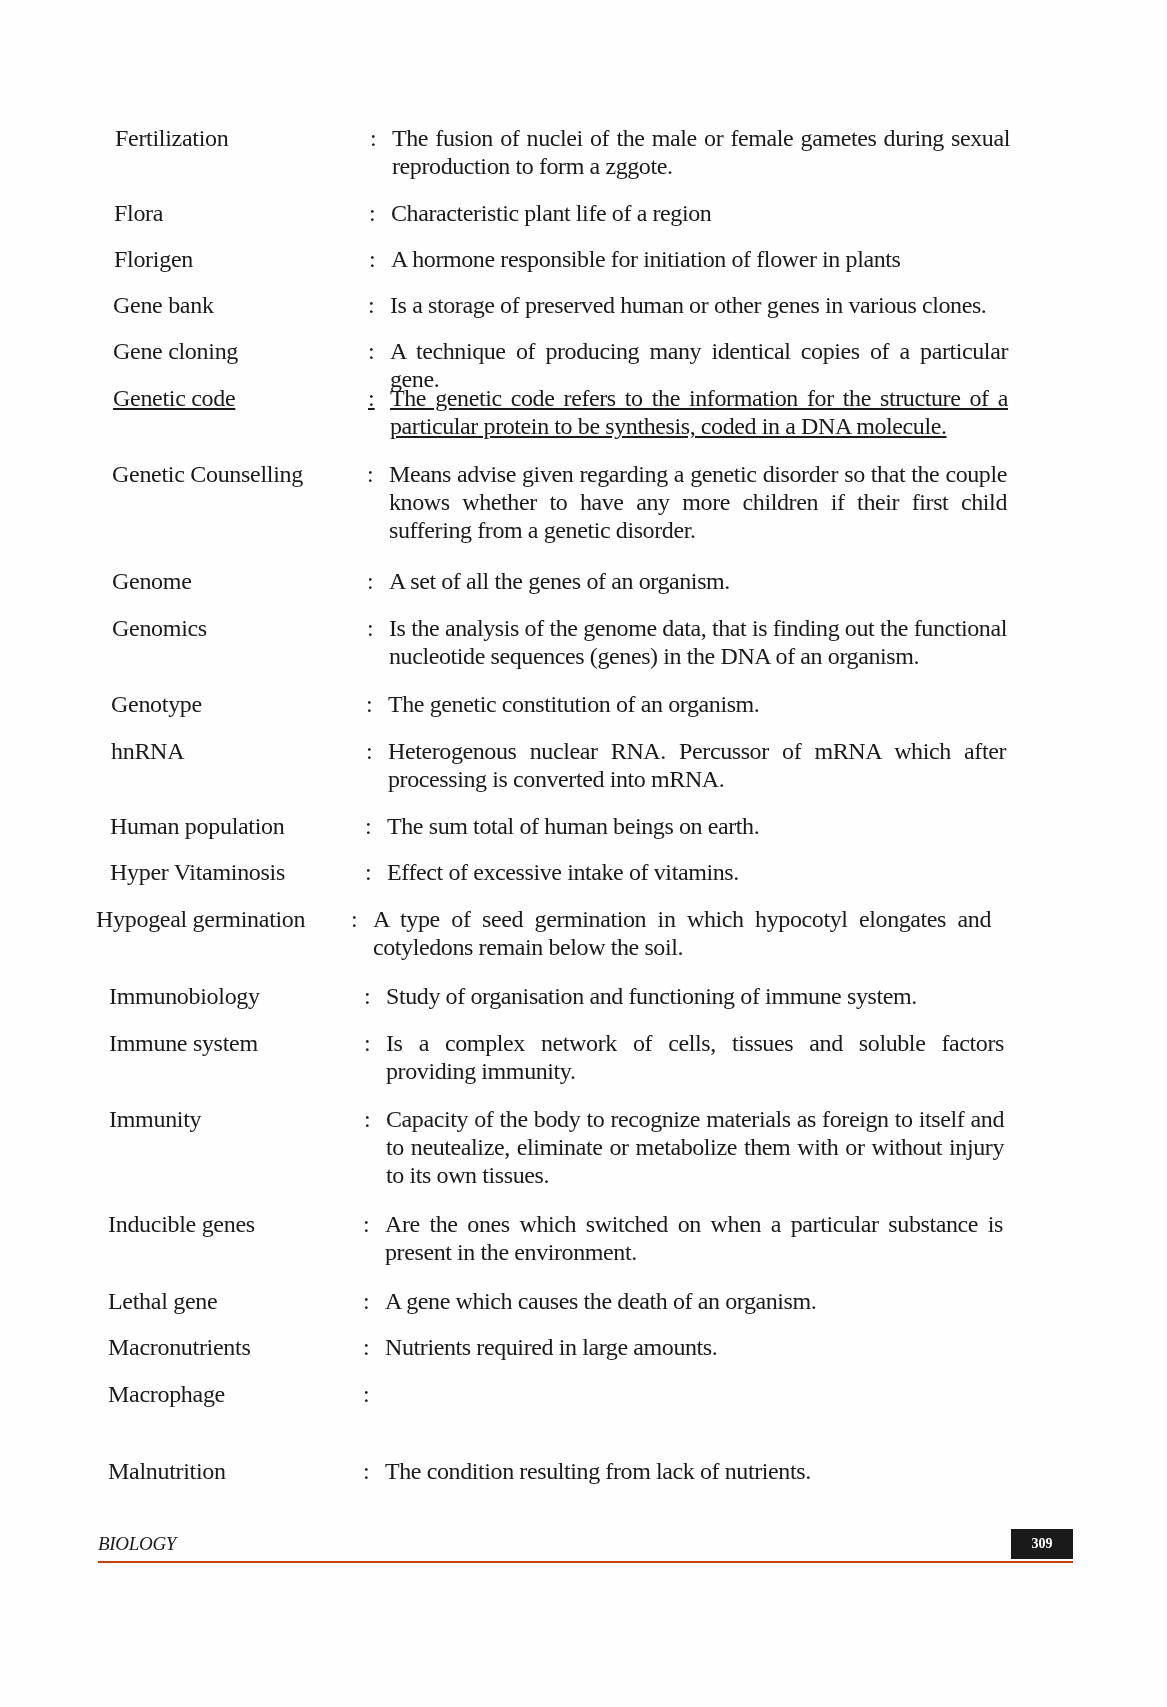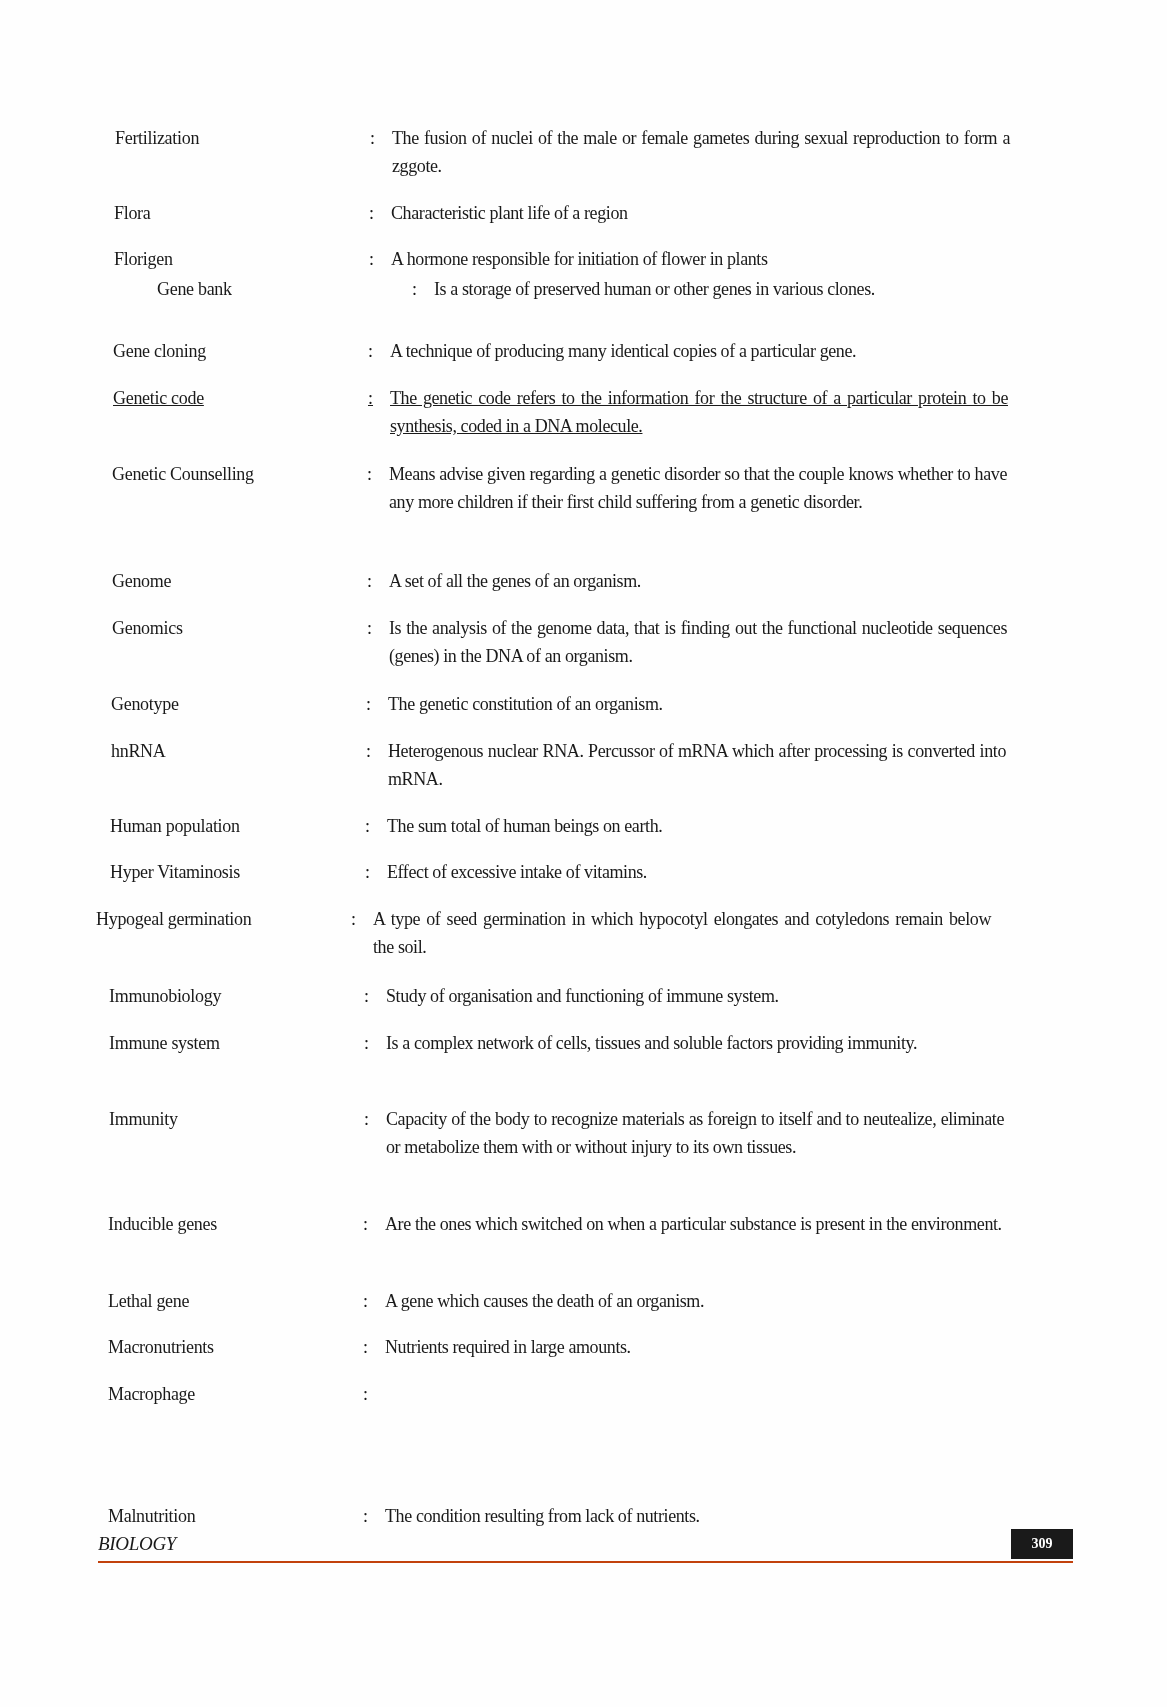--- a/index.html
+++ b/index.html
@@ -24,21 +24,21 @@
     }
     .glossary {
       position: absolute;
       left: 0; top: 0;
       width: 1167px;
     }
     .entry {
       position: absolute;
       display: flex;
       align-items: flex-start;
-      font-size: 18px;
+      font-size: 24px;
       line-height: 28px;
     }
     .term {
       width: 255px;
       flex: 0 0 255px;
       letter-spacing: -0.3px;
     }
     .colon {
       width: 22px;
       flex: 0 0 22px;
@@ -96,21 +96,21 @@
       <span class="colon">:</span>
       <span class="definition">Characteristic plant life of a region</span>
     </div>
 
     <div class="entry" style="left:114px; top:245px;">
       <span class="term">Florigen</span>
       <span class="colon">:</span>
       <span class="definition">A hormone responsible for initiation of flower in plants</span>
     </div>
 
-    <div class="entry" style="left:113px; top:275px;margin-left:44px;">
+    <div class="entry" style="left:113px; top:291px;">
       <span class="term">Gene bank</span>
       <span class="colon">:</span>
       <span class="definition">Is a storage of preserved human or other genes in various clones.</span>
     </div>
 
     <div class="entry" style="left:113px; top:337px;">
       <span class="term">Gene cloning</span>
       <span class="colon">:</span>
       <span class="definition">A technique of producing many identical copies of a particular gene.</span>
     </div>
@@ -203,21 +203,21 @@
       <span class="term">Macronutrients</span>
       <span class="colon">:</span>
       <span class="definition">Nutrients required in large amounts.</span>
     </div>
 
     <div class="entry" style="left:108px; top:1380px;">
       <span class="term">Macrophage</span>
       <span class="colon">:</span>
     </div>
 
-    <div class="entry" style="left:108px; top:1457px;margin-top:45px;">
+    <div class="entry" style="left:108px; top:1457px;">
       <span class="term">Malnutrition</span>
       <span class="colon">:</span>
       <span class="definition">The condition resulting from lack of nutrients.</span>
     </div>
 
   </div>
 
   <div class="footer">
     <span class="footer-title">BIOLOGY</span>
     <span class="page-number">309</span>

